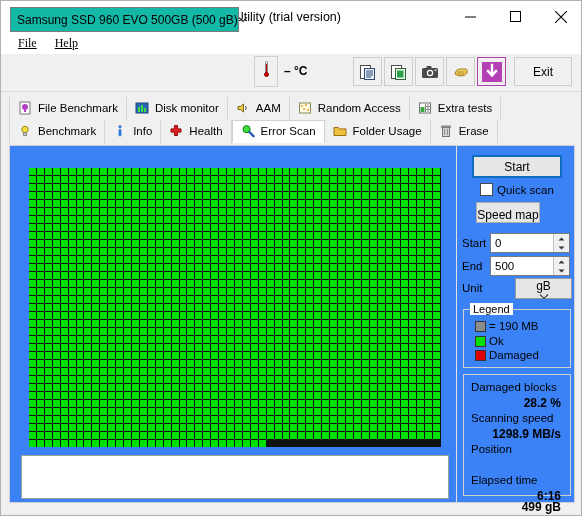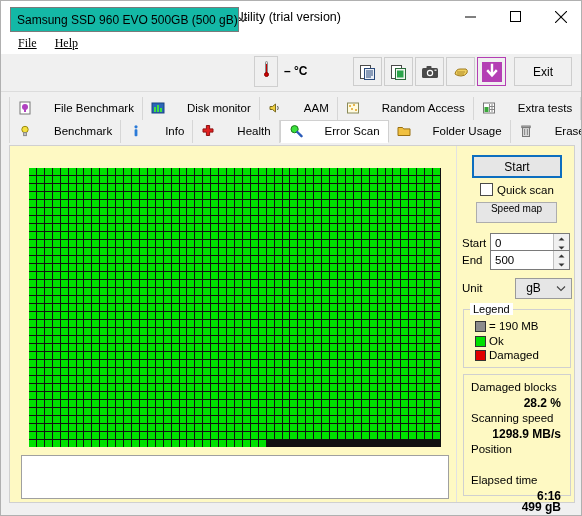--- a/index.html
+++ b/index.html
@@ -216,42 +216,41 @@
   .tab {
     display: flex;
     align-items: center;
     padding: 0 8px;
     background: #f0f0f0;
     border-right: 1px solid #d6d6d6;
     box-sizing: border-box;
     font-size: 11.5px;
     color: #000;
     white-space: nowrap;
-    gap: 16px;
   }
   .tab:first-child { border-left: 1px solid #d6d6d6; }
   .tab.active {
     background: #ffffff;
     border: 1px solid #d0d0d0;
     border-bottom: 1px solid #ffffff;
   }
   .tab-ico {
     width: 15px; height: 15px;
     margin-right: 5px;
     position: relative;
     flex: 0 0 auto;
   }
   .tab-label { line-height: 1; }
 
   
   .content {
     position: absolute;
     left: 8px; top: 144px;
     width: 566px; height: 358px;
-    background: #fef9c3;
+    background: #3b82f6;
     border: 1px solid #d0d0d0;
     box-sizing: border-box;
   }
 
   
   .grid-wrap {
     position: absolute;
     left: 19px; top: 22px;
     width: 412px; height: 279px;
     overflow: hidden;
@@ -311,38 +310,38 @@
     width: 13px; height: 13px;
     border: 1px solid #4a4a4a;
     background: #fff;
     box-sizing: border-box;
     margin-right: 4px;
   }
   .quick-label { font-size: 11.5px; color: #000; }
   .speedmap-btn {
     position: absolute;
     left: 19px; top: 56px;
-    width: 81px; height: 21px;
+    width: 64px; height: 21px;
     background: #e6e6e6;
     border: 1px solid #adadad;
     box-sizing: border-box;
     display: flex;
-    align-items: flex-start;
+    align-items: flex-end;
     justify-content: center;
-    font-size: 10px;
+    font-size: 12px;
     color: #000;
   }
   .field-row {
     position: absolute;
     left: 5px;
     display: flex;
     align-items: center;
   }
   .field-row.start { top: 87px; }
-  .field-row.end   { top: 104px; }
+  .field-row.end   { top: 110px; }
   .field-lbl {
     font-size: 11.5px;
     color: #000;
     width: 28px;
   }
   .spin {
     width: 80px; height: 20px;
     background: #fff;
     border: 1px solid #7a7a7a;
     box-sizing: border-box;
@@ -379,20 +378,21 @@
   }
   .unit-sel {
     position: absolute;
     left: 53px;
     width: 57px; height: 21px;
     background: #e6e6e6;
     border: 1px solid #9a9a9a;
     box-sizing: border-box;
     display: flex;
     align-items: center;
+    flex-direction: column;
   }
   .unit-val {
     flex: 1;
     text-align: center;
     font-size: 12px;
     color: #000;
   }
 
   .legend {
     position: absolute;

